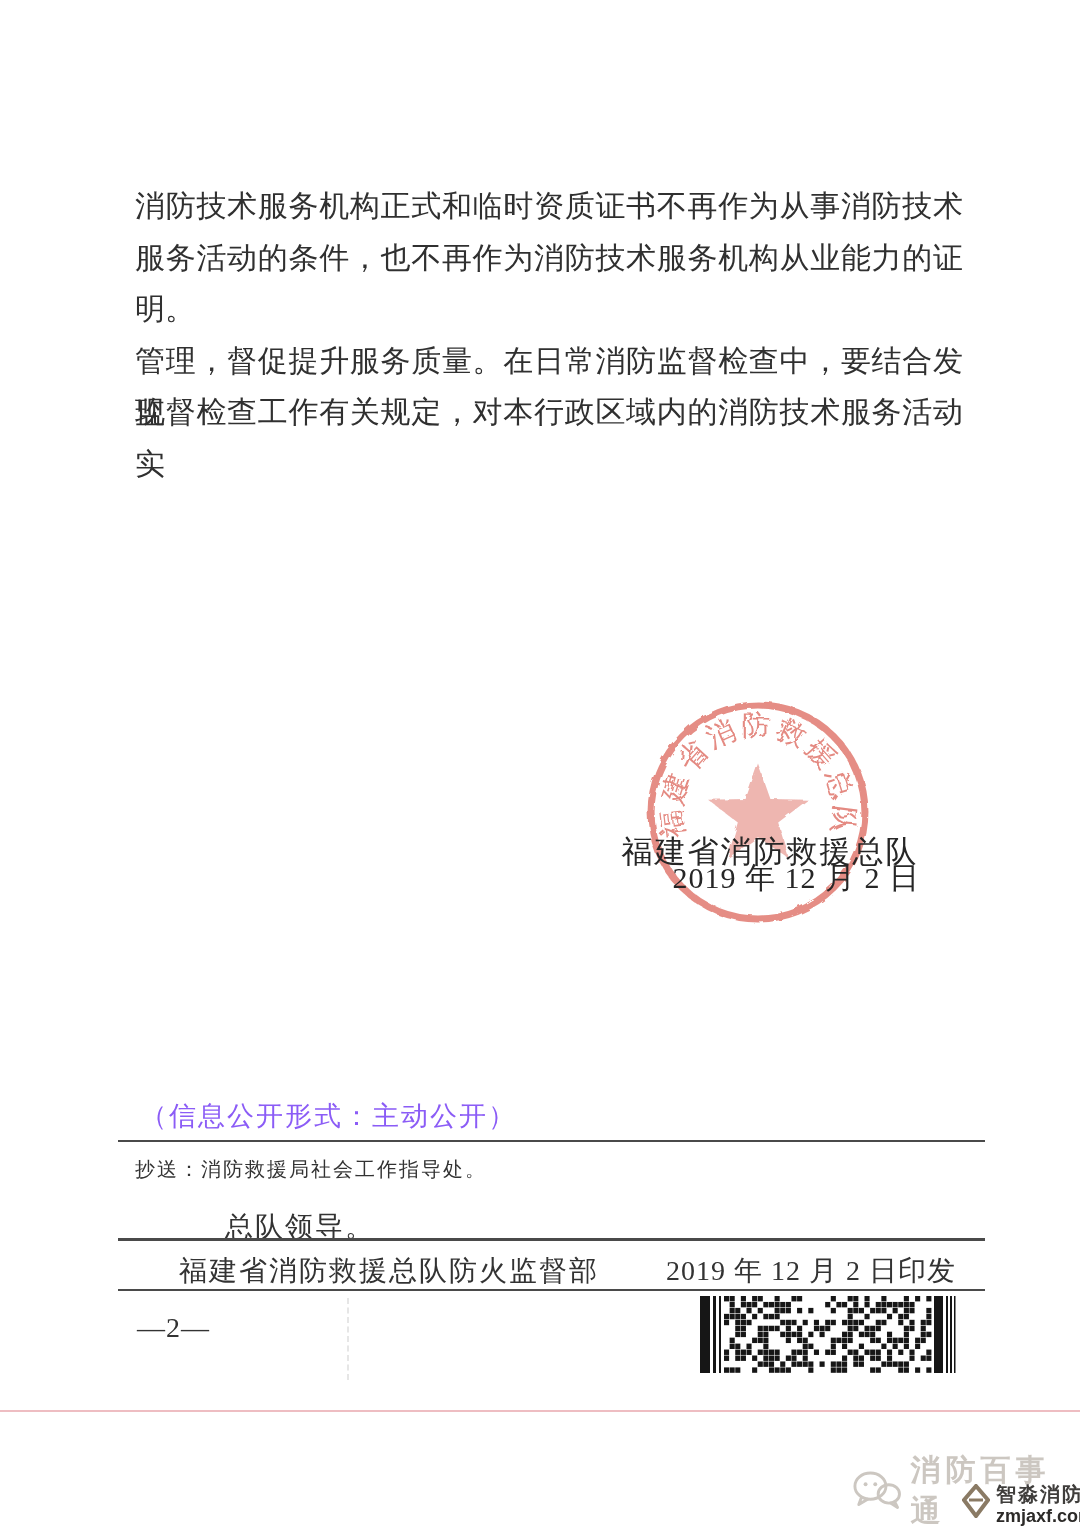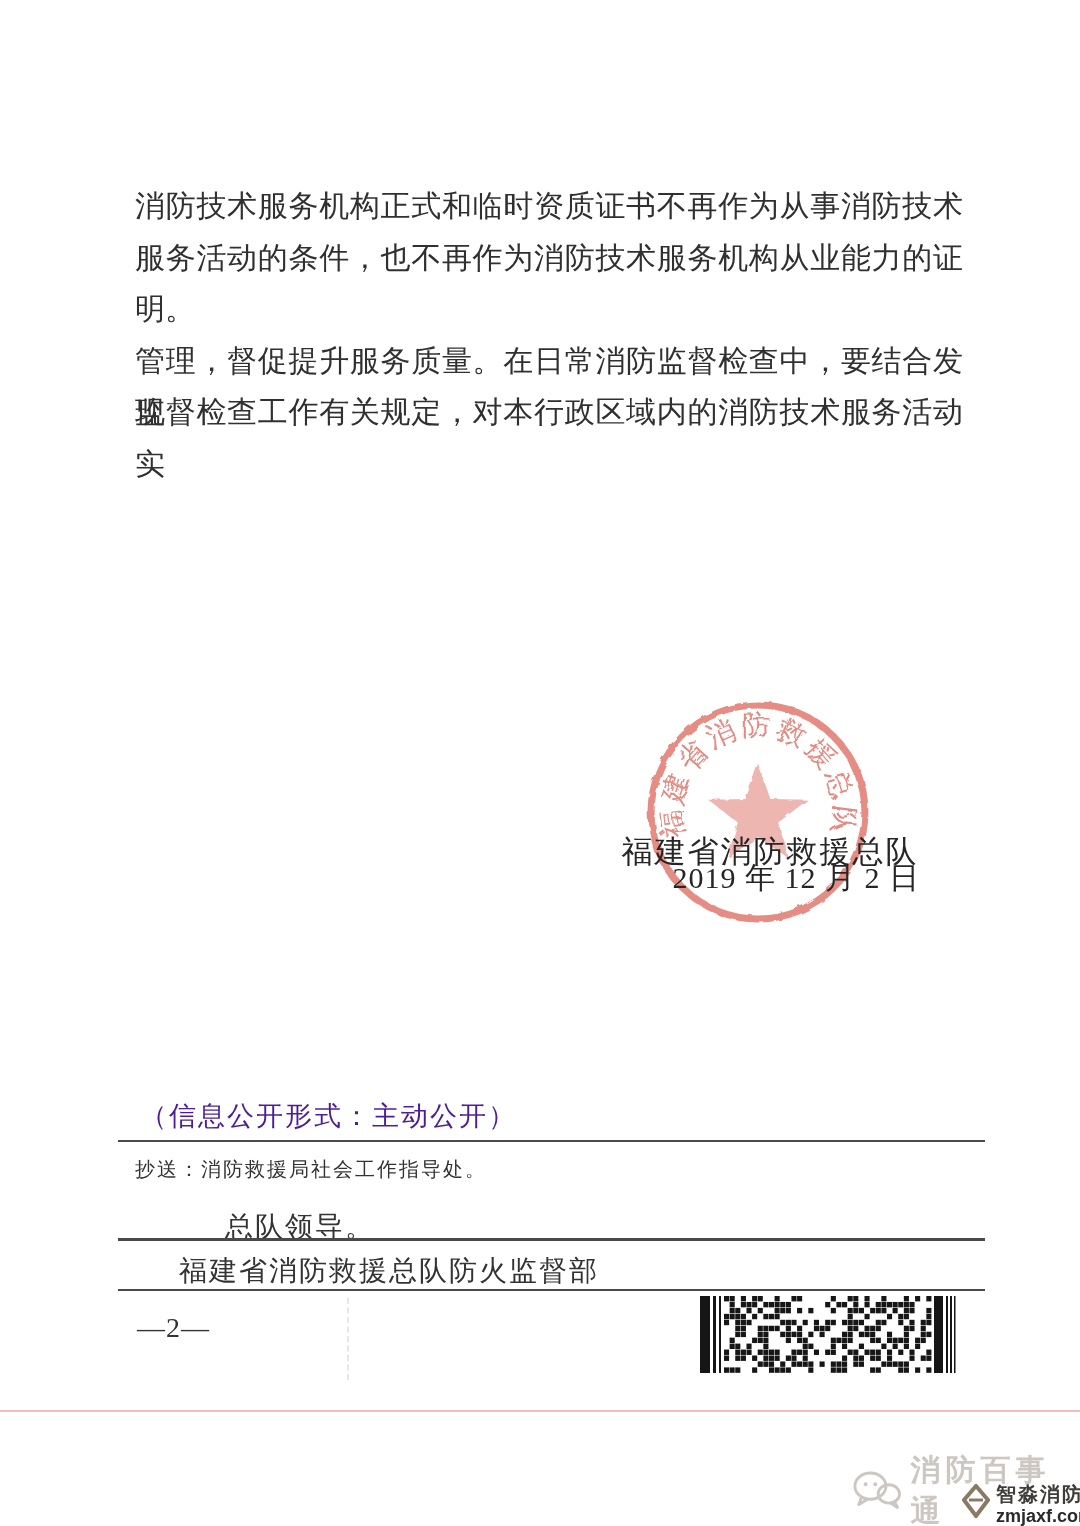--- a/index.html
+++ b/index.html
@@ -39,21 +39,21 @@
     text-align:right;font-size:30px;letter-spacing:1px;
     color:#262626;z-index:2;
   }
   .seal{
     position:absolute;left:644px;top:696px;width:228px;height:232px;
     z-index:1;opacity:.85;
   }
   
   .disclosure{
     position:absolute;left:140px;top:1098px;
-    font-size:27px;letter-spacing:2px;color:#4c1d95;
+    font-size:27px;letter-spacing:2px;color:#8b5cf6;
   }
   .rule{
     position:absolute;left:118px;width:867px;height:2px;
     background:#4a4a4a;
   }
   .rule.r1{top:1140px;}
   .rule.r2{top:1238px;height:3px;}
   .rule.r3{top:1289px;}
   .cc1{
     position:absolute;left:135px;top:1156px;
@@ -137,20 +137,21 @@
 
   <div class="sign-org">福建省消防救援总队</div>
   <div class="sign-date">2019 年 12 月 2 日</div>
 
   <div class="disclosure">（信息公开形式：主动公开）</div>
   <div class="rule r1"></div>
   <div class="cc1">抄送：消防救援局社会工作指导处。</div>
   <div class="cc2">总队领导。</div>
   <div class="rule r2"></div>
   <div class="issuer">福建省消防救援总队防火监督部</div>
+  <div class="printdate">2019 年 12 月 2 日印发</div>
   <div class="rule r3"></div>
 
   <div class="barcode">
     <svg viewBox="0 0 258 77" preserveAspectRatio="none">
 
       <rect x="0" y="0" width="10" height="77"></rect>
       <rect x="13" y="0" width="3" height="77"></rect>
       <rect x="19" y="0" width="2" height="77"></rect>
 
       <rect x="234" y="0" width="9" height="77"></rect>

